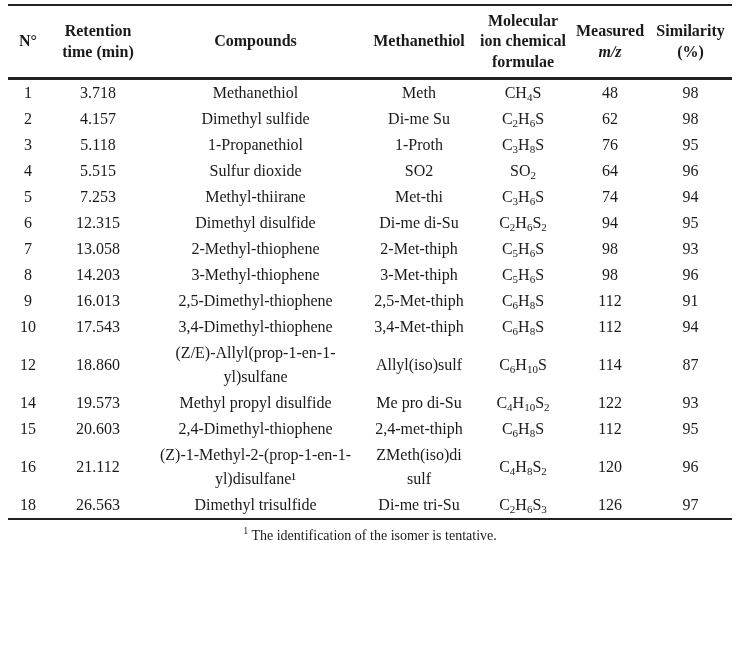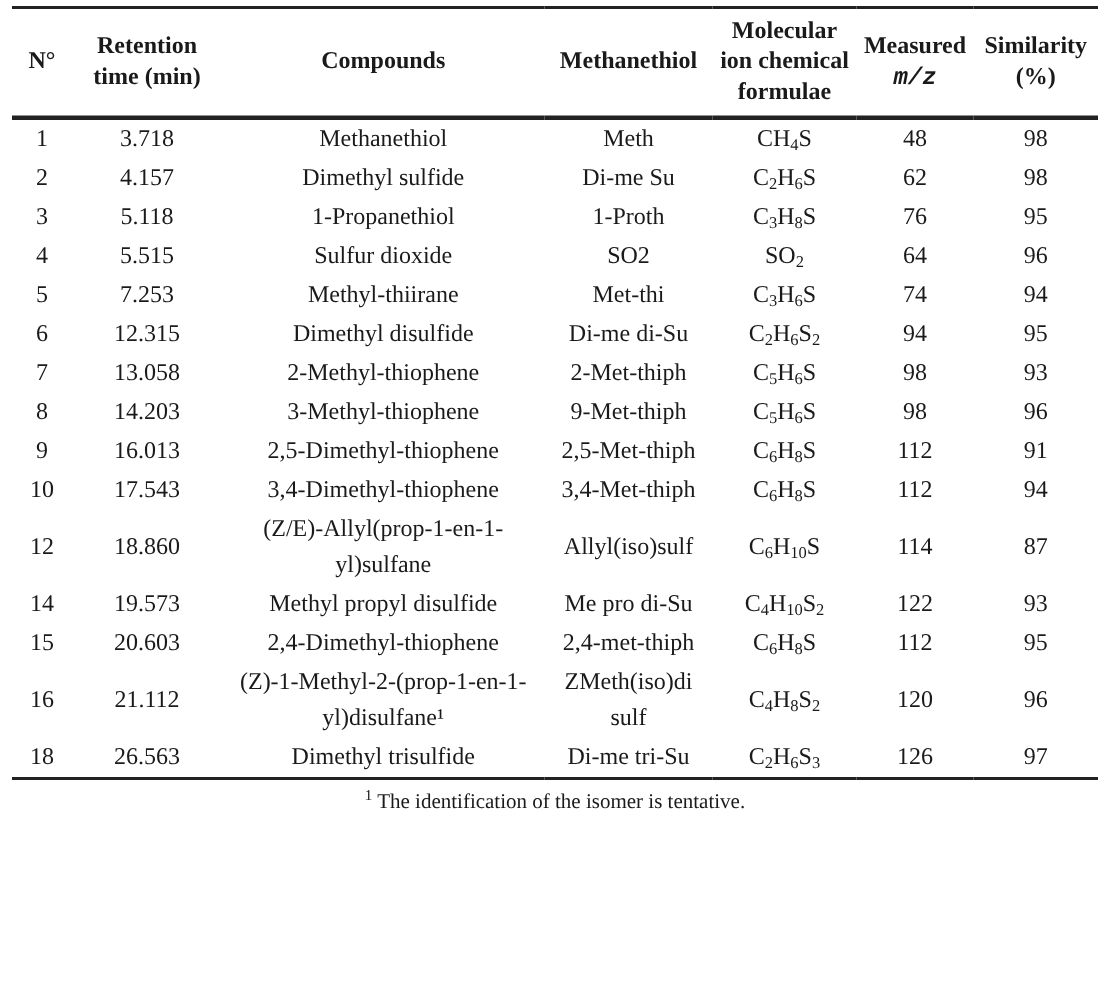--- a/index.html
+++ b/index.html
@@ -37,21 +37,21 @@
     text-align: center;
     vertical-align: middle;
     padding: 1px 2px;
   }
   td sub {
     font-size: 11px;
     line-height: 0;
     vertical-align: -3px;
   }
   .blk { display: block; }
-  .italic { font-style: italic; font-family: Liberation Mono, monospace; }
+  .italic { font-style: italic; }
   .footnote {
     font-size: 14px;
     line-height: 1.3;
     margin-top: 4px;
     text-align: center;
   }
   .footnote sup { font-size: 10px; }
 </style>
 </head>
 <body>
@@ -149,21 +149,21 @@
     <td>2-Met-thiph</td>
     <td class="formula-cell">C<sub>5</sub>H<sub>6</sub>S</td>
     <td>98</td>
     <td>93</td>
   </tr>
 
   <tr>
     <td>8</td>
     <td>14.203</td>
     <td>3-Methyl-thiophene</td>
-    <td>9-Met-thiph</td>
+    <td>3-Met-thiph</td>
     <td class="formula-cell">C<sub>5</sub>H<sub>6</sub>S</td>
     <td>98</td>
     <td>96</td>
   </tr>
 
   <tr>
     <td>9</td>
     <td>16.013</td>
     <td>2,5-Dimethyl-thiophene</td>
     <td>2,5-Met-thiph</td>

